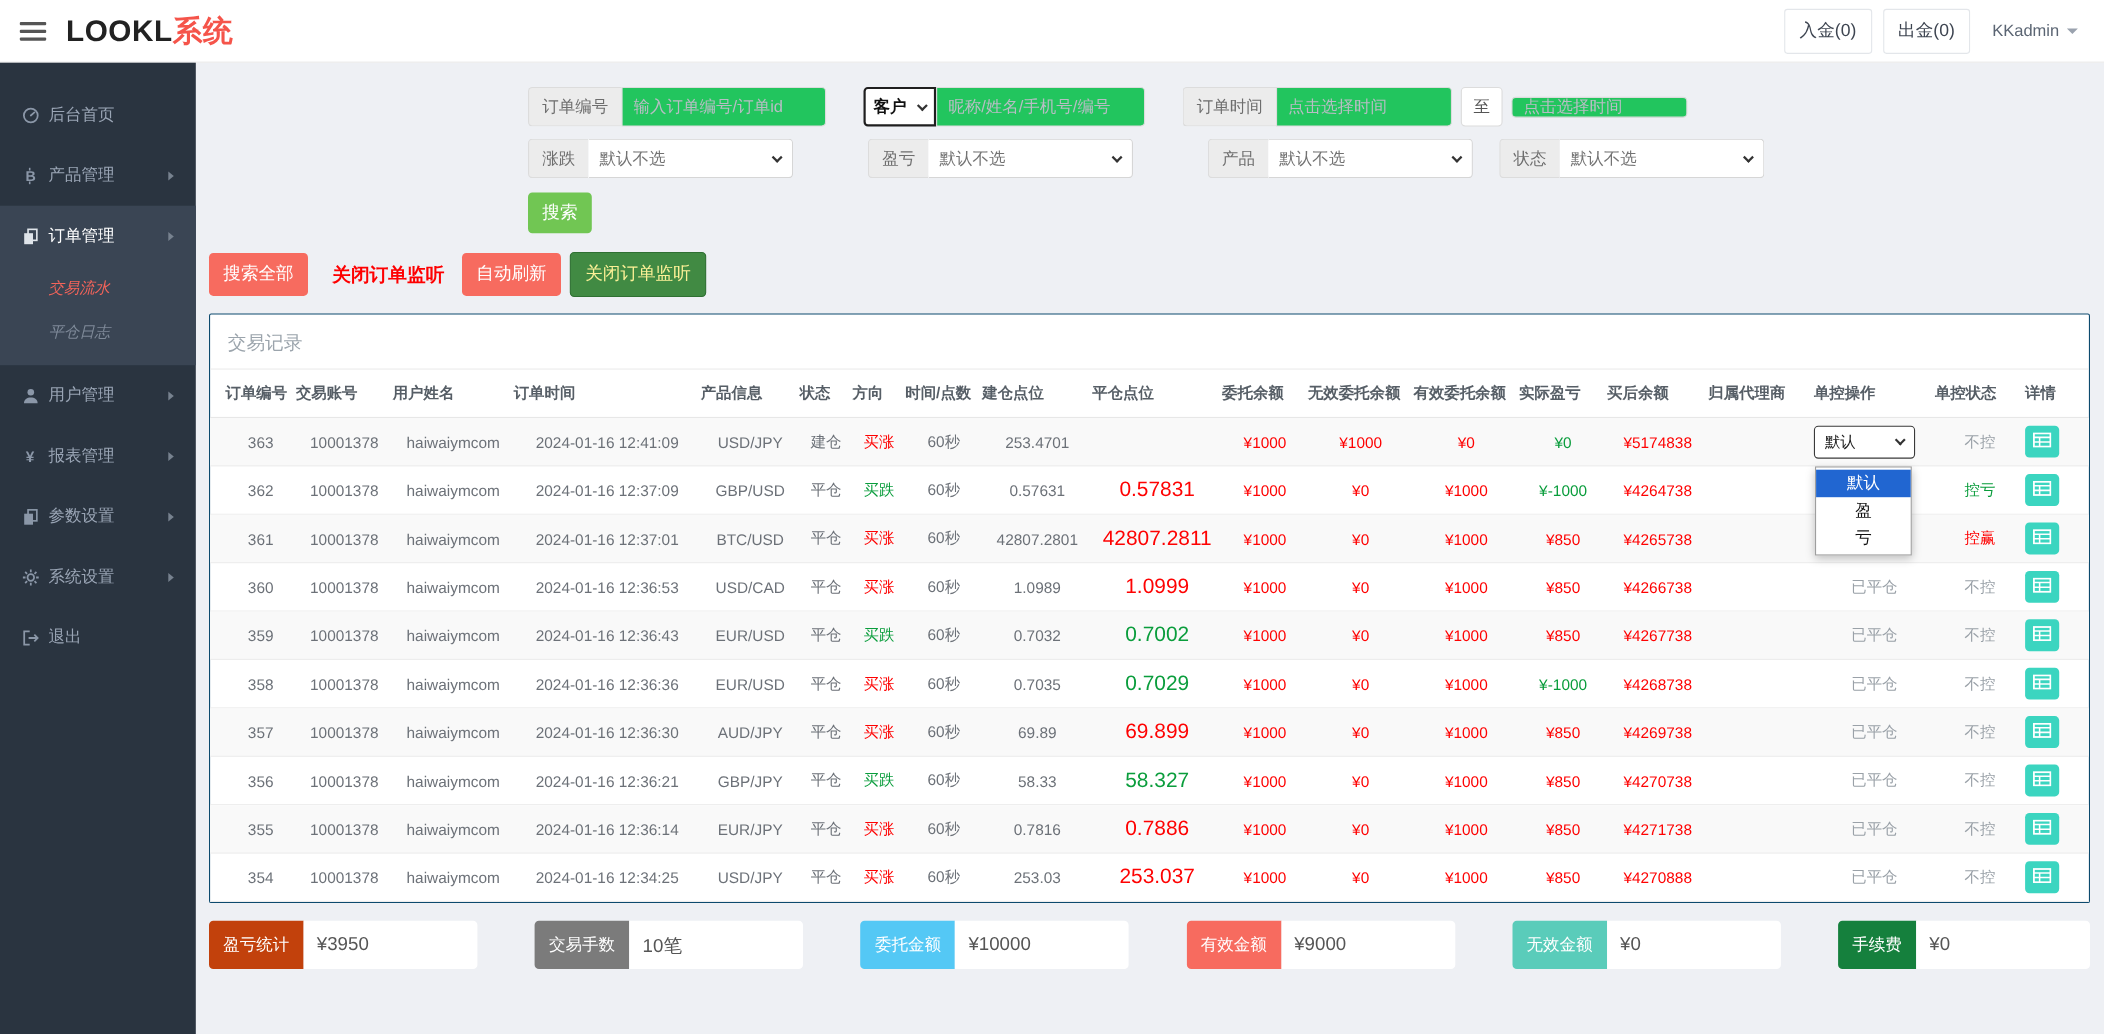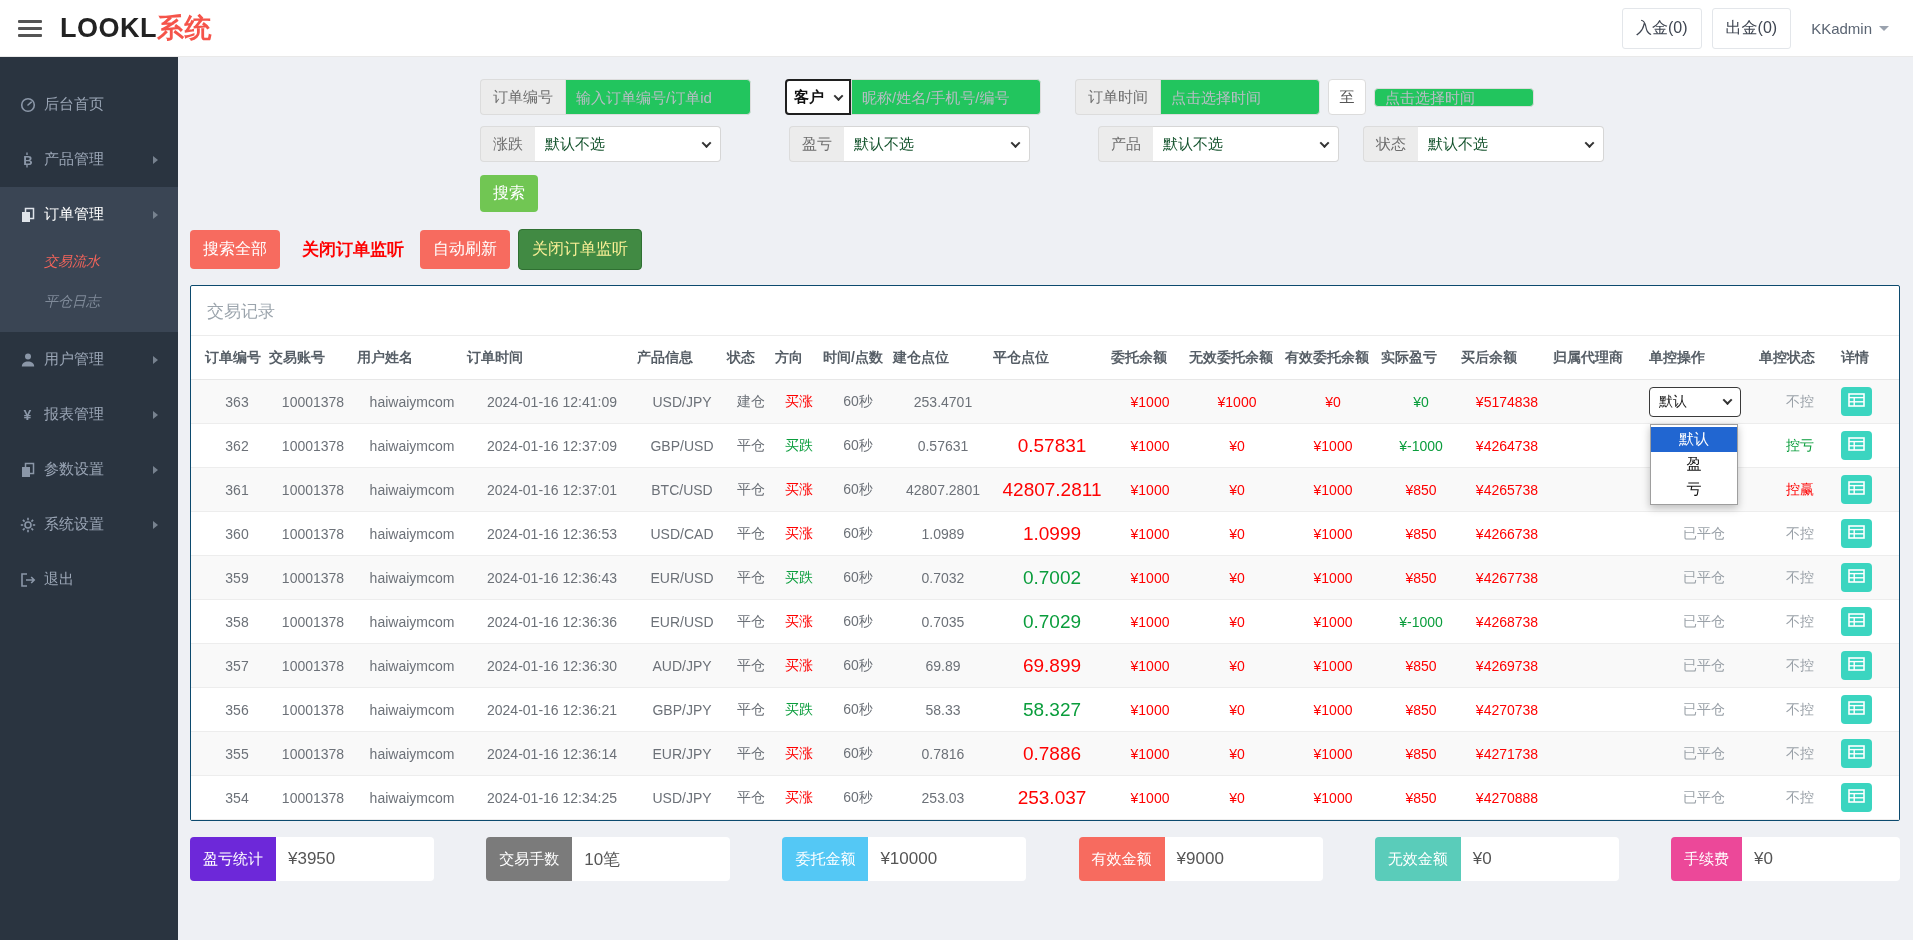--- a/index.html
+++ b/index.html
@@ -38,21 +38,21 @@
   .f-row { display:flex; align-items:center; margin-bottom:11px; }
   .igroup { display:flex; align-items:stretch; height:36px; }
   .ilabel { background:#ececec; border:1px solid #dcdcdc; border-right:none; border-radius:4px 0 0 4px; color:#6e6e6e; font-size:15px; display:flex; align-items:center; padding:0 12px; white-space:nowrap; }
   .iinput { border:1px solid #dcdcdc; border-radius:0 4px 4px 0; font-size:15px; color:#444; padding:0 10px; outline:none; font-family:inherit; background:#22c55e; }
   .iinput::placeholder { color:#b8bdc4; }
   .iinput.standalone { border-radius:4px; }
   .w186{width:186px;} .w190{width:190px;} .w160{width:160px;}
   .gap34{margin-right:34px;} .gap68{margin-right:68px;} .gap24{margin-right:24px;}
   .to-box { width:38px; height:36px; border:1px solid #dcdcdc; border-radius:4px; background:#fff; color:#555; font-size:15px; display:flex; align-items:center; justify-content:center; margin:0 8px; }
   .cust-select { width:66px; border:2px solid #1f1f1f; border-radius:4px 0 0 4px; background:#fff; display:flex; align-items:center; justify-content:space-between; padding:0 7px; font-size:15px; font-weight:bold; color:#111; cursor:pointer; }
-  .fake-select { width:186px; border:1px solid #d6d6d6; border-left:none; border-radius:0 4px 4px 0; background:#fff; display:flex; align-items:center; justify-content:space-between; padding:0 10px; font-size:15px; color:#14532d; cursor:pointer; }
+  .fake-select { width:186px; border:1px solid #d6d6d6; border-left:none; border-radius:0 4px 4px 0; background:#fff; display:flex; align-items:center; justify-content:space-between; padding:0 10px; font-size:15px; color:#737373; cursor:pointer; }
   .chev { width:7px; height:7px; border-right:2px solid #333; border-bottom:2px solid #333; transform:rotate(45deg) translate(-1px,-1px); }
   .search-btn { background:#71c653; border:none; border-radius:4px; color:#fff; font-size:16px; padding:8px 13px; cursor:pointer; font-family:inherit; margin-top:2px; }
 
   
   .actions { display:flex; align-items:center; margin-top:17px; }
   .act-btn { border:none; border-radius:4px; font-size:16px; padding:9px 13px; cursor:pointer; font-family:inherit; }
   .act-btn.salmon { background:#f76b5f; color:#fff; }
   .act-btn.darkgreen { background:#418a43; color:#fbf096; border:1px solid #2f7032; }
   .today-note { color:#fe0000; font-weight:bold; font-size:17px; margin:0 16px 0 22px; }
   .actions .salmon + .today-note { margin-left:22px; }
@@ -598,38 +598,38 @@
                     <line x1="1" y1="8.8" x2="16" y2="8.8" stroke="#fff" stroke-width="1.4"></line>
                   </svg></span>
               </div>
             </div>
           </div>
         </div>
     </section>
 
     <div class="summary" id="summary">
         <div class="sum-group">
-          <span class="sum-label" style="background: #6d28d9;">盈亏统计</span>
+          <span class="sum-label" style="background: #c2410c;">盈亏统计</span>
           <span class="sum-value">¥3950</span>
         </div>
         <div class="sum-group">
           <span class="sum-label" style="background: rgb(123, 123, 123);">交易手数</span>
           <span class="sum-value">10笔</span>
         </div>
         <div class="sum-group">
           <span class="sum-label" style="background: rgb(84, 200, 245);">委托金额</span>
           <span class="sum-value">¥10000</span>
         </div>
         <div class="sum-group">
           <span class="sum-label" style="background: rgb(247, 107, 95);">有效金额</span>
           <span class="sum-value">¥9000</span>
         </div>
         <div class="sum-group">
           <span class="sum-label" style="background: rgb(90, 204, 186);">无效金额</span>
           <span class="sum-value">¥0</span>
         </div>
         <div class="sum-group">
-          <span class="sum-label" style="background: #ec4899; text-align: right;">手续费</span>
+          <span class="sum-label" style="background: #15803d; text-align: right;">手续费</span>
           <span class="sum-value">¥0</span>
         </div>
       </div>
   </main>
 </div>
 
 </body></html>

